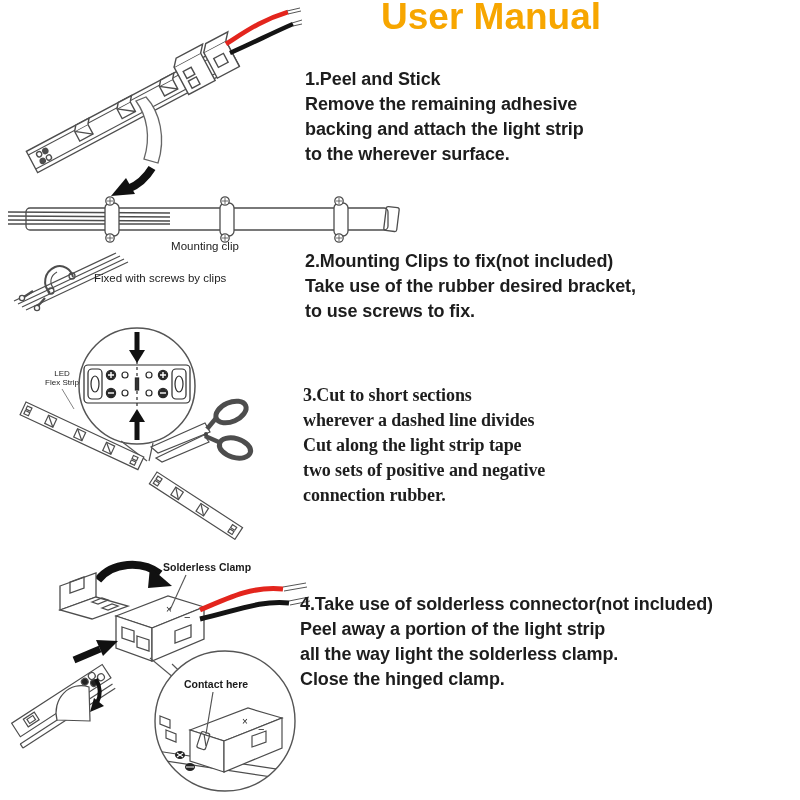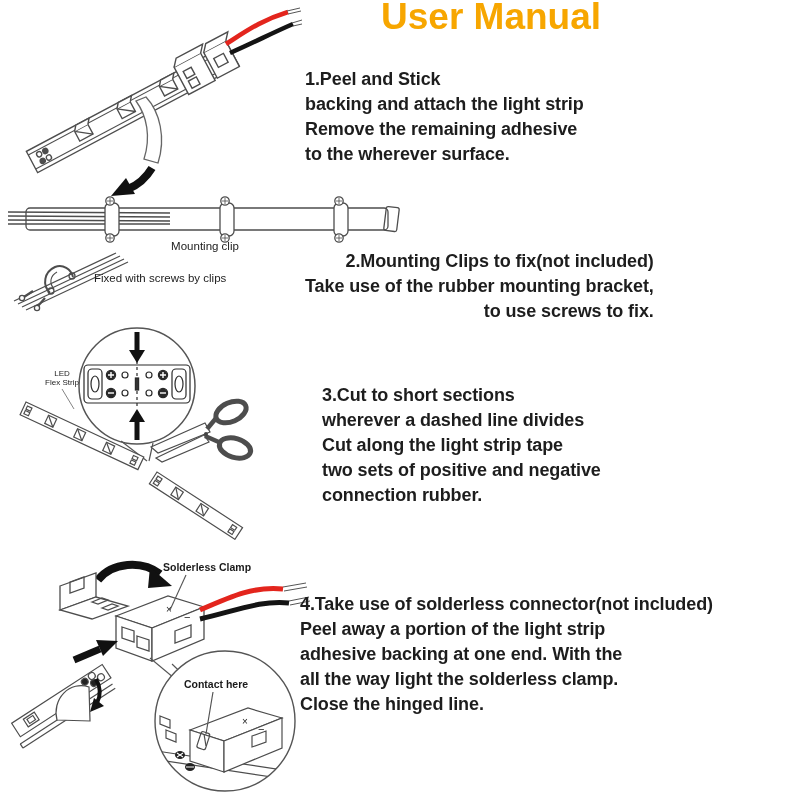--- a/index.html
+++ b/index.html
@@ -7,22 +7,22 @@
   body { width:800px; height:800px; font-family:"Liberation Sans",sans-serif; }
   .page { position:relative; width:800px; height:800px; background:#fff; overflow:hidden; }
   .title { position:absolute; left:381px; top:-4px; font-size:37px; font-weight:bold; color:#F7A600; white-space:nowrap; }
   .tblock { position:absolute; color:#1d1d1d; font-weight:bold; font-size:18px; line-height:25px; letter-spacing:-0.1px; white-space:nowrap; }
   .fig { position:absolute; }
   .f1 { left:0; top:0; }
   .f2 { left:0; top:190px; }
   .f3 { left:0; top:308px; }
   .f4 { left:0; top:540px; }
   .t1 { left:305px; top:52px;margin-top:15px; }
-  .t2 { left:305px; top:249px;text-align:right; }
-  .t3 { left:322px; top:383px; }
+  .t2 { left:305px; top:249px; }
+  .t3 { left:303px; top:383px;font-family:Liberation Serif, serif; }
   .t4 { left:300px; top:592px; }
   svg { display:block; }
   svg text { font-family:"Liberation Sans",sans-serif; fill:#222; }
   .lbl { font-size:11.5px; }
   .lbl-sm { font-size:8px; }
   .lbl-b { font-size:10.5px; font-weight:bold; fill:#1a1a1a; }
 </style>
 </head>
 <body>
 
@@ -72,22 +72,22 @@
     </g>
     <g>
       <path d="M 146,97 C 160,112 166,138 158,163 L 144,159 C 151,137 147,116 136,101 Z" fill="#fff" stroke="#666" stroke-width="1.3"></path>
       <path d="M 152,168 C 146,178 138,185 128,189" fill="none" stroke="#111" stroke-width="8"></path>
       <polygon points="111,196 126,178 135,194" fill="#111"></polygon>
     </g>
   </svg>
 
   <section class="tblock t1">
     <div>1.Peel and Stick</div>
+    <div>Remove the remaining adhesive</div>
     <div>backing and attach the light strip</div>
-    <div>Remove the remaining adhesive</div>
     <div>to the wherever surface.</div>
   </section>
 
   <svg class="fig f2" width="420" height="130" viewBox="0 0 420 130">
     <g stroke="#4d4d4d" fill="none" stroke-width="1.3">
       <line x1="8" y1="22" x2="170" y2="23"></line>
       <line x1="8" y1="26" x2="170" y2="27"></line>
       <line x1="8" y1="30" x2="170" y2="31"></line>
       <line x1="8" y1="34" x2="170" y2="34"></line>
       <rect x="26" y="18" width="362" height="22" rx="4" fill="none"></rect>
@@ -131,21 +131,21 @@
       <g>
         <line x1="38" y1="116" x2="45" y2="108" stroke-width="2.2"></line>
           <circle cx="37" cy="118" r="2.6" fill="#fff"></circle>
       </g>
     </g>
     <text class="lbl" x="94" y="92" text-anchor="start">Fixed with screws by clips</text>
   </svg>
 
   <section class="tblock t2">
     <div>2.Mounting Clips to fix(not included)</div>
-    <div>Take use of the rubber mounting bracket,</div>
+    <div>Take use of the rubber desired bracket,</div>
     <div>to use screws to fix.</div>
   </section>
 
   <svg class="fig f3" width="300" height="232" viewBox="0 0 300 232">
     <g stroke="#555" fill="#fff">
       <circle cx="137" cy="78" r="58" stroke-width="1.5"></circle>
       <line x1="121" y1="133" x2="147" y2="153" stroke-width="1.2"></line>
       <line x1="153" y1="135" x2="149" y2="153" stroke-width="1.2"></line>
     </g>
     <g stroke="#2a2a2a" fill="none" stroke-width="1.2">
@@ -324,18 +324,17 @@
         </g>
       </g>
       <line x1="213" y1="152" x2="206" y2="194" stroke="#555" stroke-width="1.2"></line>
       <text class="lbl-b" x="216" y="148" text-anchor="middle">Contact here</text>
     </g>
   </svg>
 
   <section class="tblock t4">
     <div>4.Take use of solderless connector(not included)</div>
     <div>Peel away a portion of the light strip</div>
-    <div>adhesive backing at one end. With the</div>
     <div>all the way light the solderless clamp.</div>
-    <div>Close the hinged line.</div>
+    <div>Close the hinged clamp.</div>
   </section>
 
 </div>
 
 </body></html>

